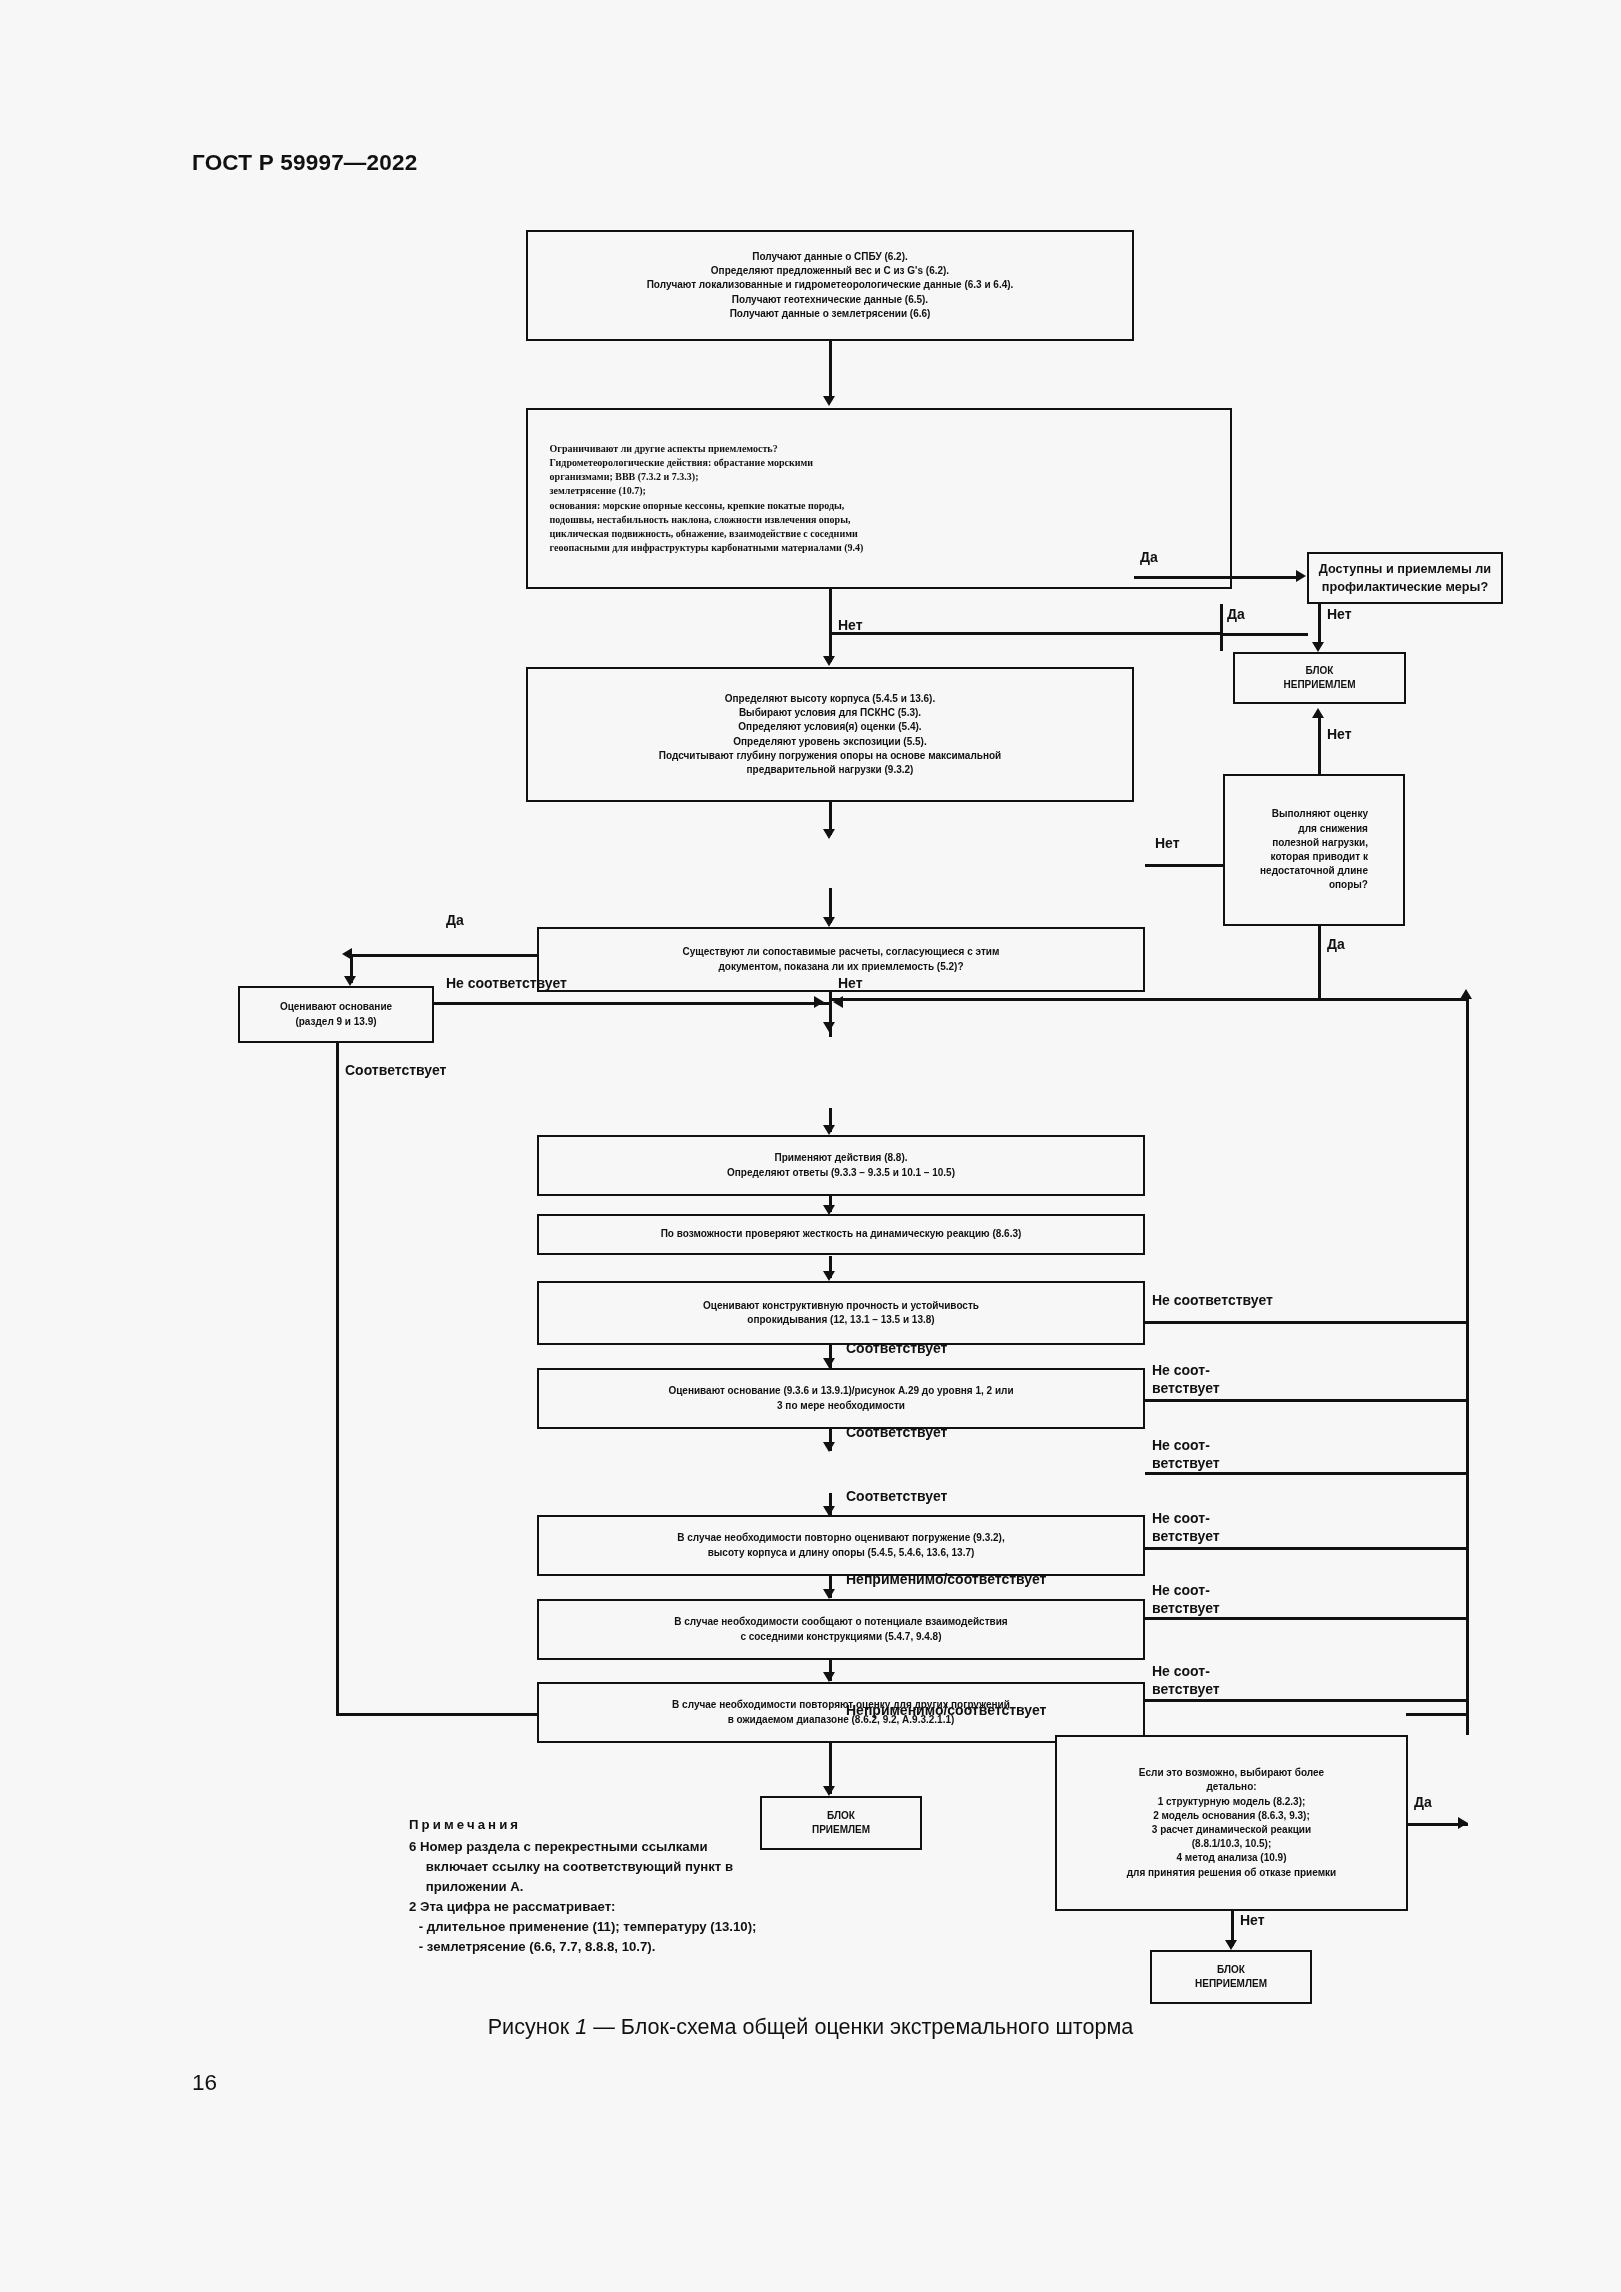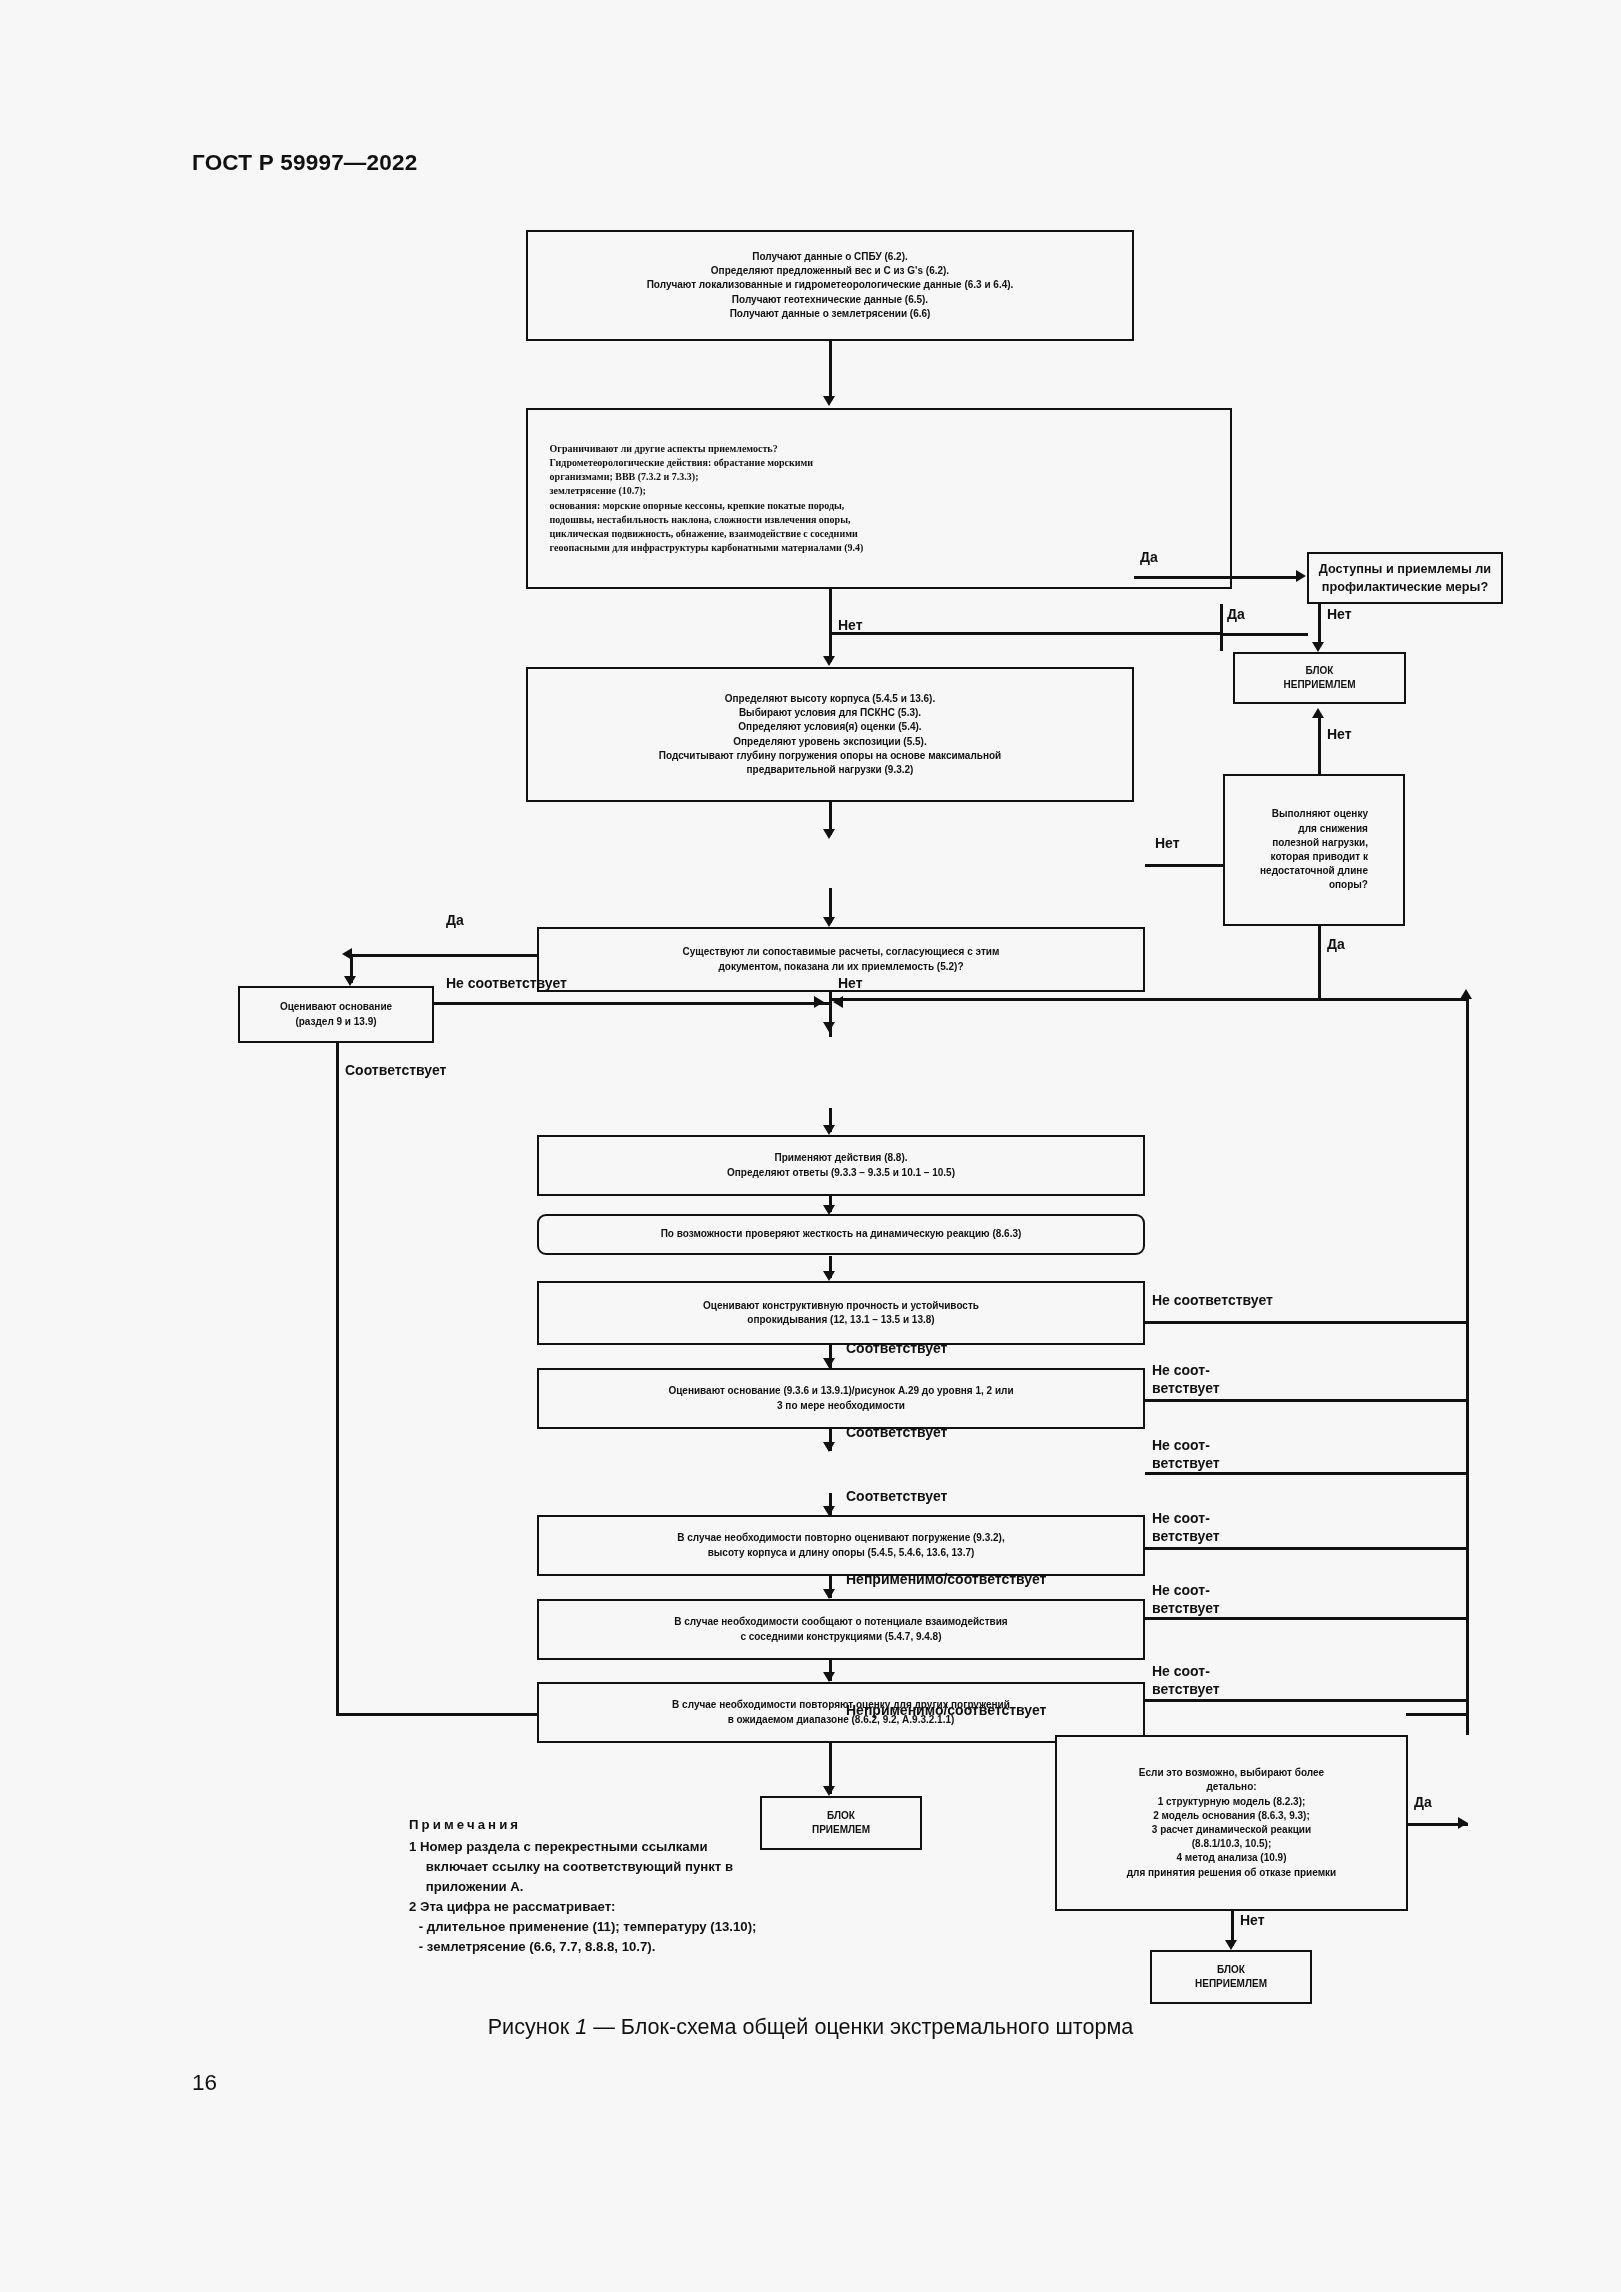--- a/index.html
+++ b/index.html
@@ -197,21 +197,21 @@
   <div class="box" style="left:537px;top:1135px;width:608px;height:61px;">
     <div>
       <span class="ln">Применяют действия (8.8).</span>
       <span class="ln">Определяют ответы (9.3.3 – 9.3.5 и 10.1 – 10.5)</span>
     </div>
   </div>
 
   <div class="ln-v" style="left:829px;top:1196px;height:15.7px;"></div>
   <div class="arw dn" style="left:823px;top:1205px;"></div>
 
-  <div class="box" style="left:537px;top:1214px;width:608px;height:41px;border-radius:9px;">
+  <div class="box" style="left:537px;top:1214px;width:608px;height:41px;">
     <div>
         <span class="ln">По возможности проверяют жесткость на динамическую реакцию (8.6.3)</span>
       </div>
   </div>
 
   <div class="ln-v" style="left:829px;top:1256px;height:21.6px;"></div>
   <div class="arw dn" style="left:823px;top:1271px;"></div>
 
   <div class="box" style="left:537px;top:1281px;width:608px;height:64px;">
     <div>
@@ -322,21 +322,21 @@
 
   <div class="box" style="left:1150px;top:1950px;width:162px;height:54px;">
     <div>
       <span class="ln">БЛОК</span>
       <span class="ln">НЕПРИЕМЛЕМ</span>
     </div>
   </div>
 
   <div class="notes">
     <div class="nt-title">Примечания</div>
-    <div>1 Номер раздела с перекрестными ссылками</div>
+    <div>6 Номер раздела с перекрестными ссылками</div>
     <div class="ind">включает ссылку на соответствующий пункт в</div>
     <div class="ind">приложении А.</div>
     <div>2 Эта цифра не рассматривает:</div>
     <div class="ind2">- длительное применение (11); температуру (13.10);</div>
     <div class="ind2">- землетрясение (6.6, 7.7, 8.8.8, 10.7).</div>
   </div>
 
   <div class="caption">
     <span>Рисунок </span><i>1</i><span> — Блок-схема общей оценки экстремального шторма</span>
   </div>

